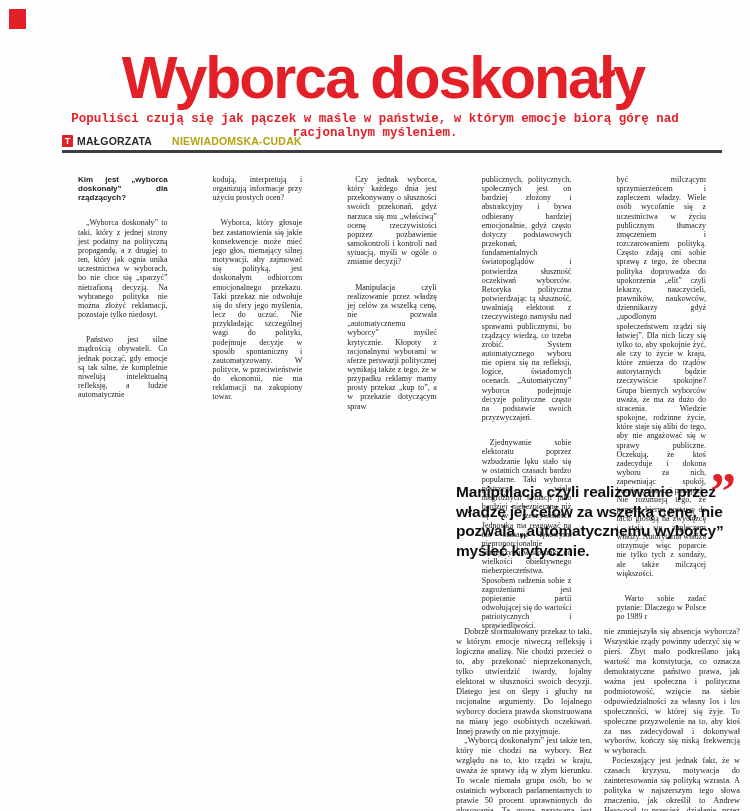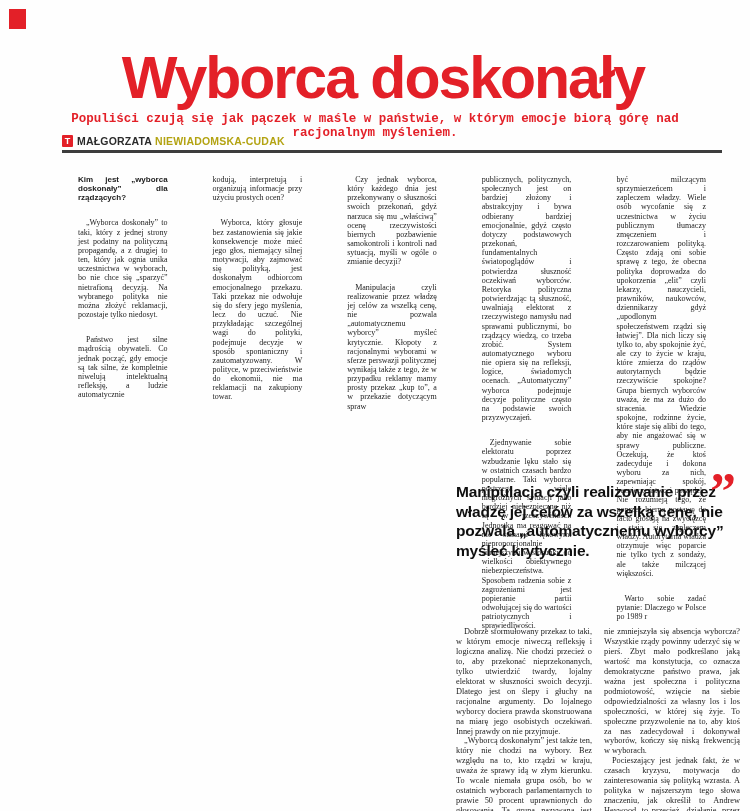--- a/index.html
+++ b/index.html
@@ -22,21 +22,21 @@
   .byline{
     position:absolute;left:62px;top:134px;width:660px;height:14px;
     font-family:"Liberation Sans", sans-serif;font-weight:700;font-size:10.5px;
     letter-spacing:.2px;display:flex;align-items:center;
   }
   .byline-logo{
     display:inline-flex;align-items:center;justify-content:center;
     width:11px;height:12px;background:#e32028;color:#fff;
     font-size:9px;font-weight:700;margin-right:4px;border-radius:1px;flex:0 0 auto;
   }
-  .byline-first{color:#2a2a2a;margin-right:3px;text-align:center;}
+  .byline-first{color:#2a2a2a;margin-right:20px;text-align:center;}
   .byline-last{color:#b3a312;}
   .rule{position:absolute;left:62px;top:150px;width:660px;height:3px;background:#3d3d3d;}
 
   .top-columns{
     position:absolute;left:62px;top:159px;width:660px;
     display:flex;gap:13px;
   }
   .col{flex:1 1 0;min-width:0;}
   .col-heading{
     font-family:"Liberation Sans", sans-serif;font-weight:700;
@@ -96,21 +96,21 @@
       <p class="indent">„Wyborca doskonały” to taki, który z jednej strony jest podatny na polityczną propagandę, a z drugiej to ten, który jak ognia unika uczestnictwa w wyborach, bo nie chce się „sparzyć” nietrafioną decyzją. Na wybranego polityka nie można złożyć reklamacji, pozostaje tylko niedosyt.</p>
       <p class="indent">Państwo jest silne mądrością obywateli. Co jednak począć, gdy emocje są tak silne, że kompletnie niwelują intelektualną refleksję, a ludzie automatycznie</p>
     </div>
 
     <div class="col">
       <p>kodują, interpretują i organizują informacje przy użyciu prostych ocen?</p>
       <p class="indent">Wyborca, który głosuje bez zastanowienia się jakie konsekwencje może mieć jego głos, niemający silnej motywacji, aby zajmować się polityką, jest doskonałym odbiorcom emocjonalnego przekazu. Taki przekaz nie odwołuje się do sfery jego myślenia, lecz do uczuć. Nie przykładając szczególnej wagi do polityki, podejmuje decyzje w sposób spontaniczny i zautomatyzowany. W polityce, w przeciwieństwie do ekonomii, nie ma reklamacji na zakupiony towar.</p>
     </div>
 
     <div class="col">
-      <p class="indent">Czy jednak wyborca, który każdego dnia jest przekonywany o słuszności swoich przekonań, gdyż narzuca się mu „właściwą” ocenę rzeczywistości biernych pozbawienie samokontroli i kontroli nad sytuacją, myśli w ogóle o zmianie decyzji?</p>
+      <p class="indent">Czy jednak wyborca, który każdego dnia jest przekonywany o słuszności swoich przekonań, gdyż narzuca się mu „właściwą” ocenę rzeczywistości poprzez pozbawienie samokontroli i kontroli nad sytuacją, myśli w ogóle o zmianie decyzji?</p>
       <p class="indent">Manipulacja czyli realizowanie przez władzę jej celów za wszelką cenę, nie pozwala „automatycznemu wyborcy” myśleć krytycznie. Kłopoty z racjonalnymi wyborami w sferze perswazji politycznej wynikają także z tego, że w przypadku reklamy mamy prosty przekaz „kup to”, a w przekazie dotyczącym spraw</p>
     </div>
 
     <div class="col">
       <p>publicznych, politycznych, społecznych jest on bardziej złożony i abstrakcyjny i bywa odbierany bardziej emocjonalnie, gdyż często dotyczy podstawowych przekonań, fundamentalnych światopoglądów i potwierdza słuszność oczekiwań wyborców. Retoryka polityczna potwierdzając tą słuszność, uwalniają elektorat z rzeczywistego namysłu nad sprawami publicznymi, bo rządzący wiedzą, co trzeba zrobić. System automatycznego wyboru nie opiera się na refleksji, logice, świadomych ocenach. „Automatyczny” wyborca podejmuje decyzje polityczne często na podstawie swoich przyzwyczajeń.</p>
       <p class="indent">Zjednywanie sobie elektoratu poprzez wzbudzanie lęku stało się w ostatnich czasach bardzo popularne. Taki wyborca postrzega wiele niegroźnych sytuacji jako bardziej niebezpieczne niż są w rzeczywistości. Jednostka ma reagować na nie stanami lękowymi nieproporcjonalnie silniejszymi w stosunku do wielkości obiektywnego niebezpieczeństwa. Sposobem radzenia sobie z zagrożeniami jest popieranie partii odwołującej się do wartości patriotycznych i sprawiedliwości.</p>
     </div>
 
     <div class="col">
       <p>być milczącym sprzymierzeńcem i zapleczem władzy. Wiele osób wycofanie się z uczestnictwa w życiu publicznym tłumaczy zmęczeniem i rozczarowaniem polityką. Często zdają oni sobie sprawę z tego, że obecna polityka doprowadza do upokorzenia „elit” czyli lekarzy, nauczycieli, prawników, naukowców, dziennikarzy gdyż „upodlonym społeczeństwem rządzi się łatwiej”. Dla nich liczy się tylko to, aby spokojnie żyć, ale czy to życie w kraju, które zmierza do rządów autorytarnych będzie rzeczywiście spokojne? Grupa biernych wyborców uważa, że ma za dużo do stracenia. Wiedzie spokojne, rodzinne życie, które staje się alibi do tego, aby nie angażować się w sprawy publiczne. Oczekują, że ktoś zadecyduje i dokona wyboru za nich, zapewniając spokój, bezpieczeństwo i porządek. Nie rozumieją tego, że poprzez bierną postawę de facto głosują na zwycięzcę i stają się zapleczem władzy. Autorytarna władza otrzymuje więc poparcie nie tylko tych z sondaży, ale także milczącej większości.</p>

